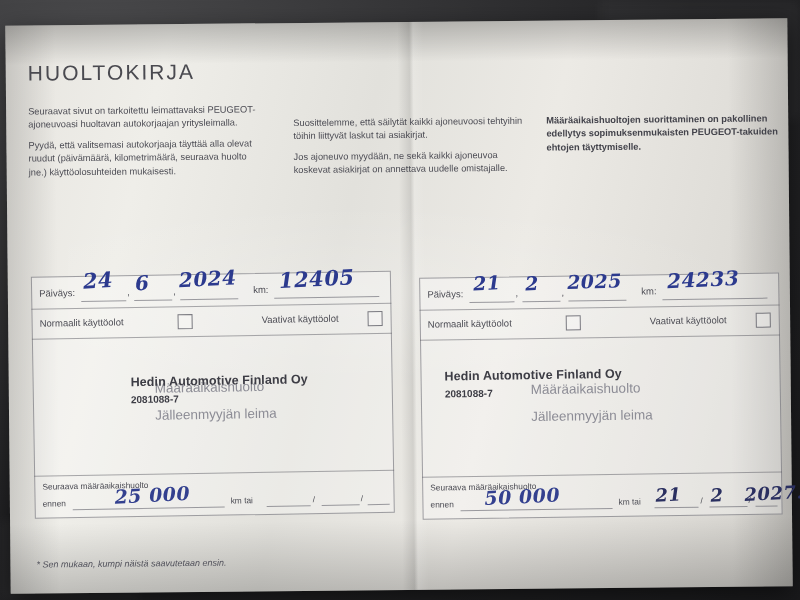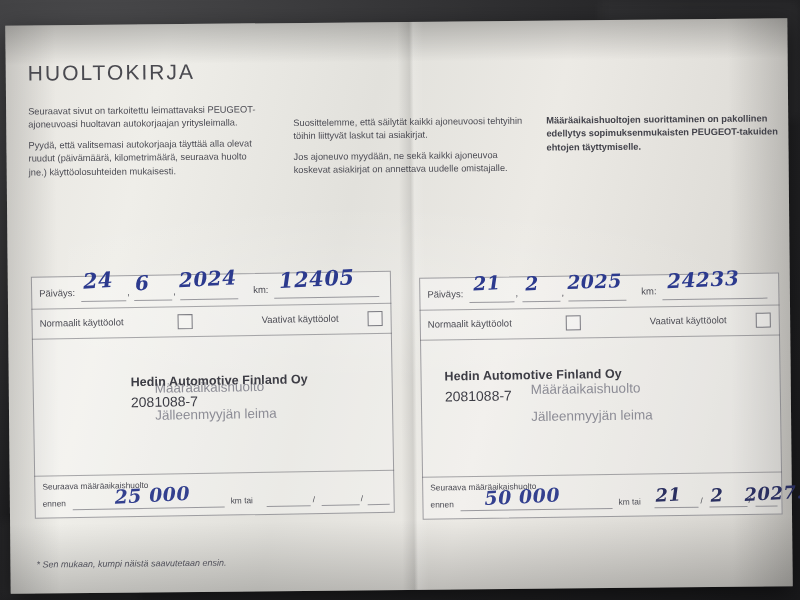--- a/index.html
+++ b/index.html
@@ -141,22 +141,22 @@
   
   .stamp-name {
     position: absolute;
     font-size: 12.5px;
     font-weight: bold;
     color: #3d3d45;
     letter-spacing: 0.1px;
   }
   .stamp-id {
     position: absolute;
-    font-size: 14px;
-    font-weight: normal;
+    font-size: 10px;
+    font-weight: bold;
     color: #3d3d45;
   }
   .ghost {
     position: absolute;
     font-size: 13.5px;
     color: #8d8d96;
   }
 
   
   .hand {

